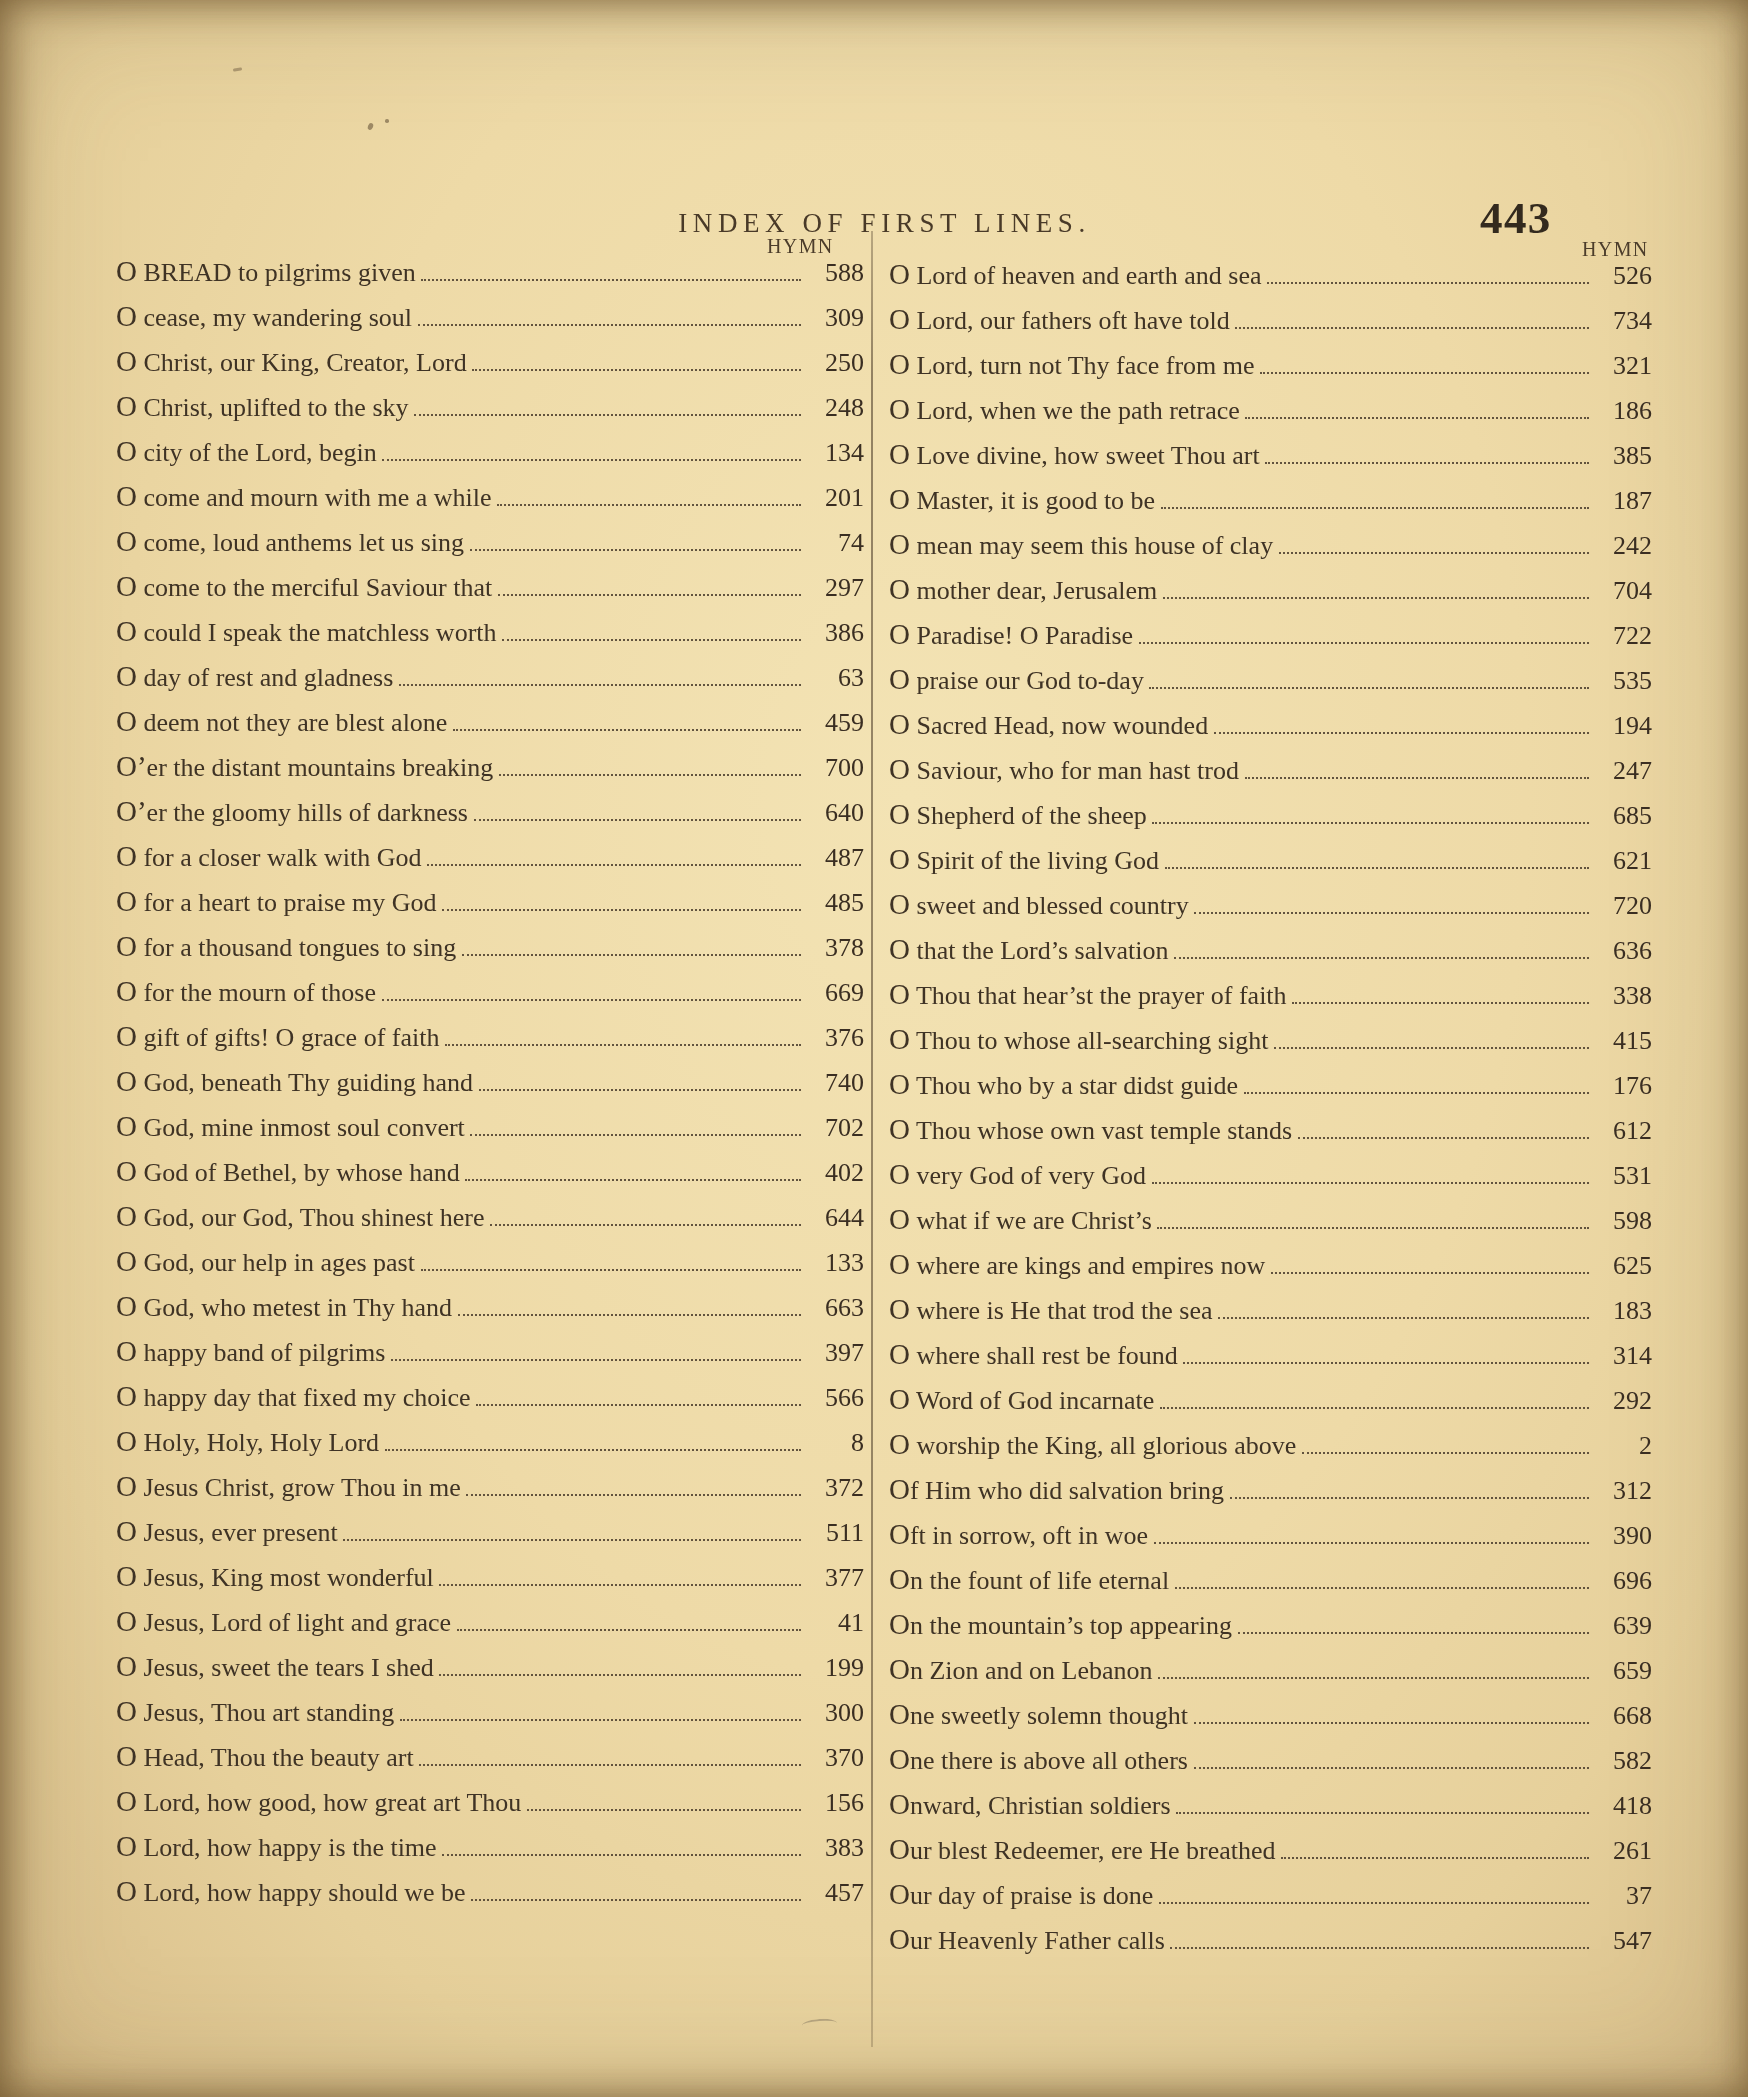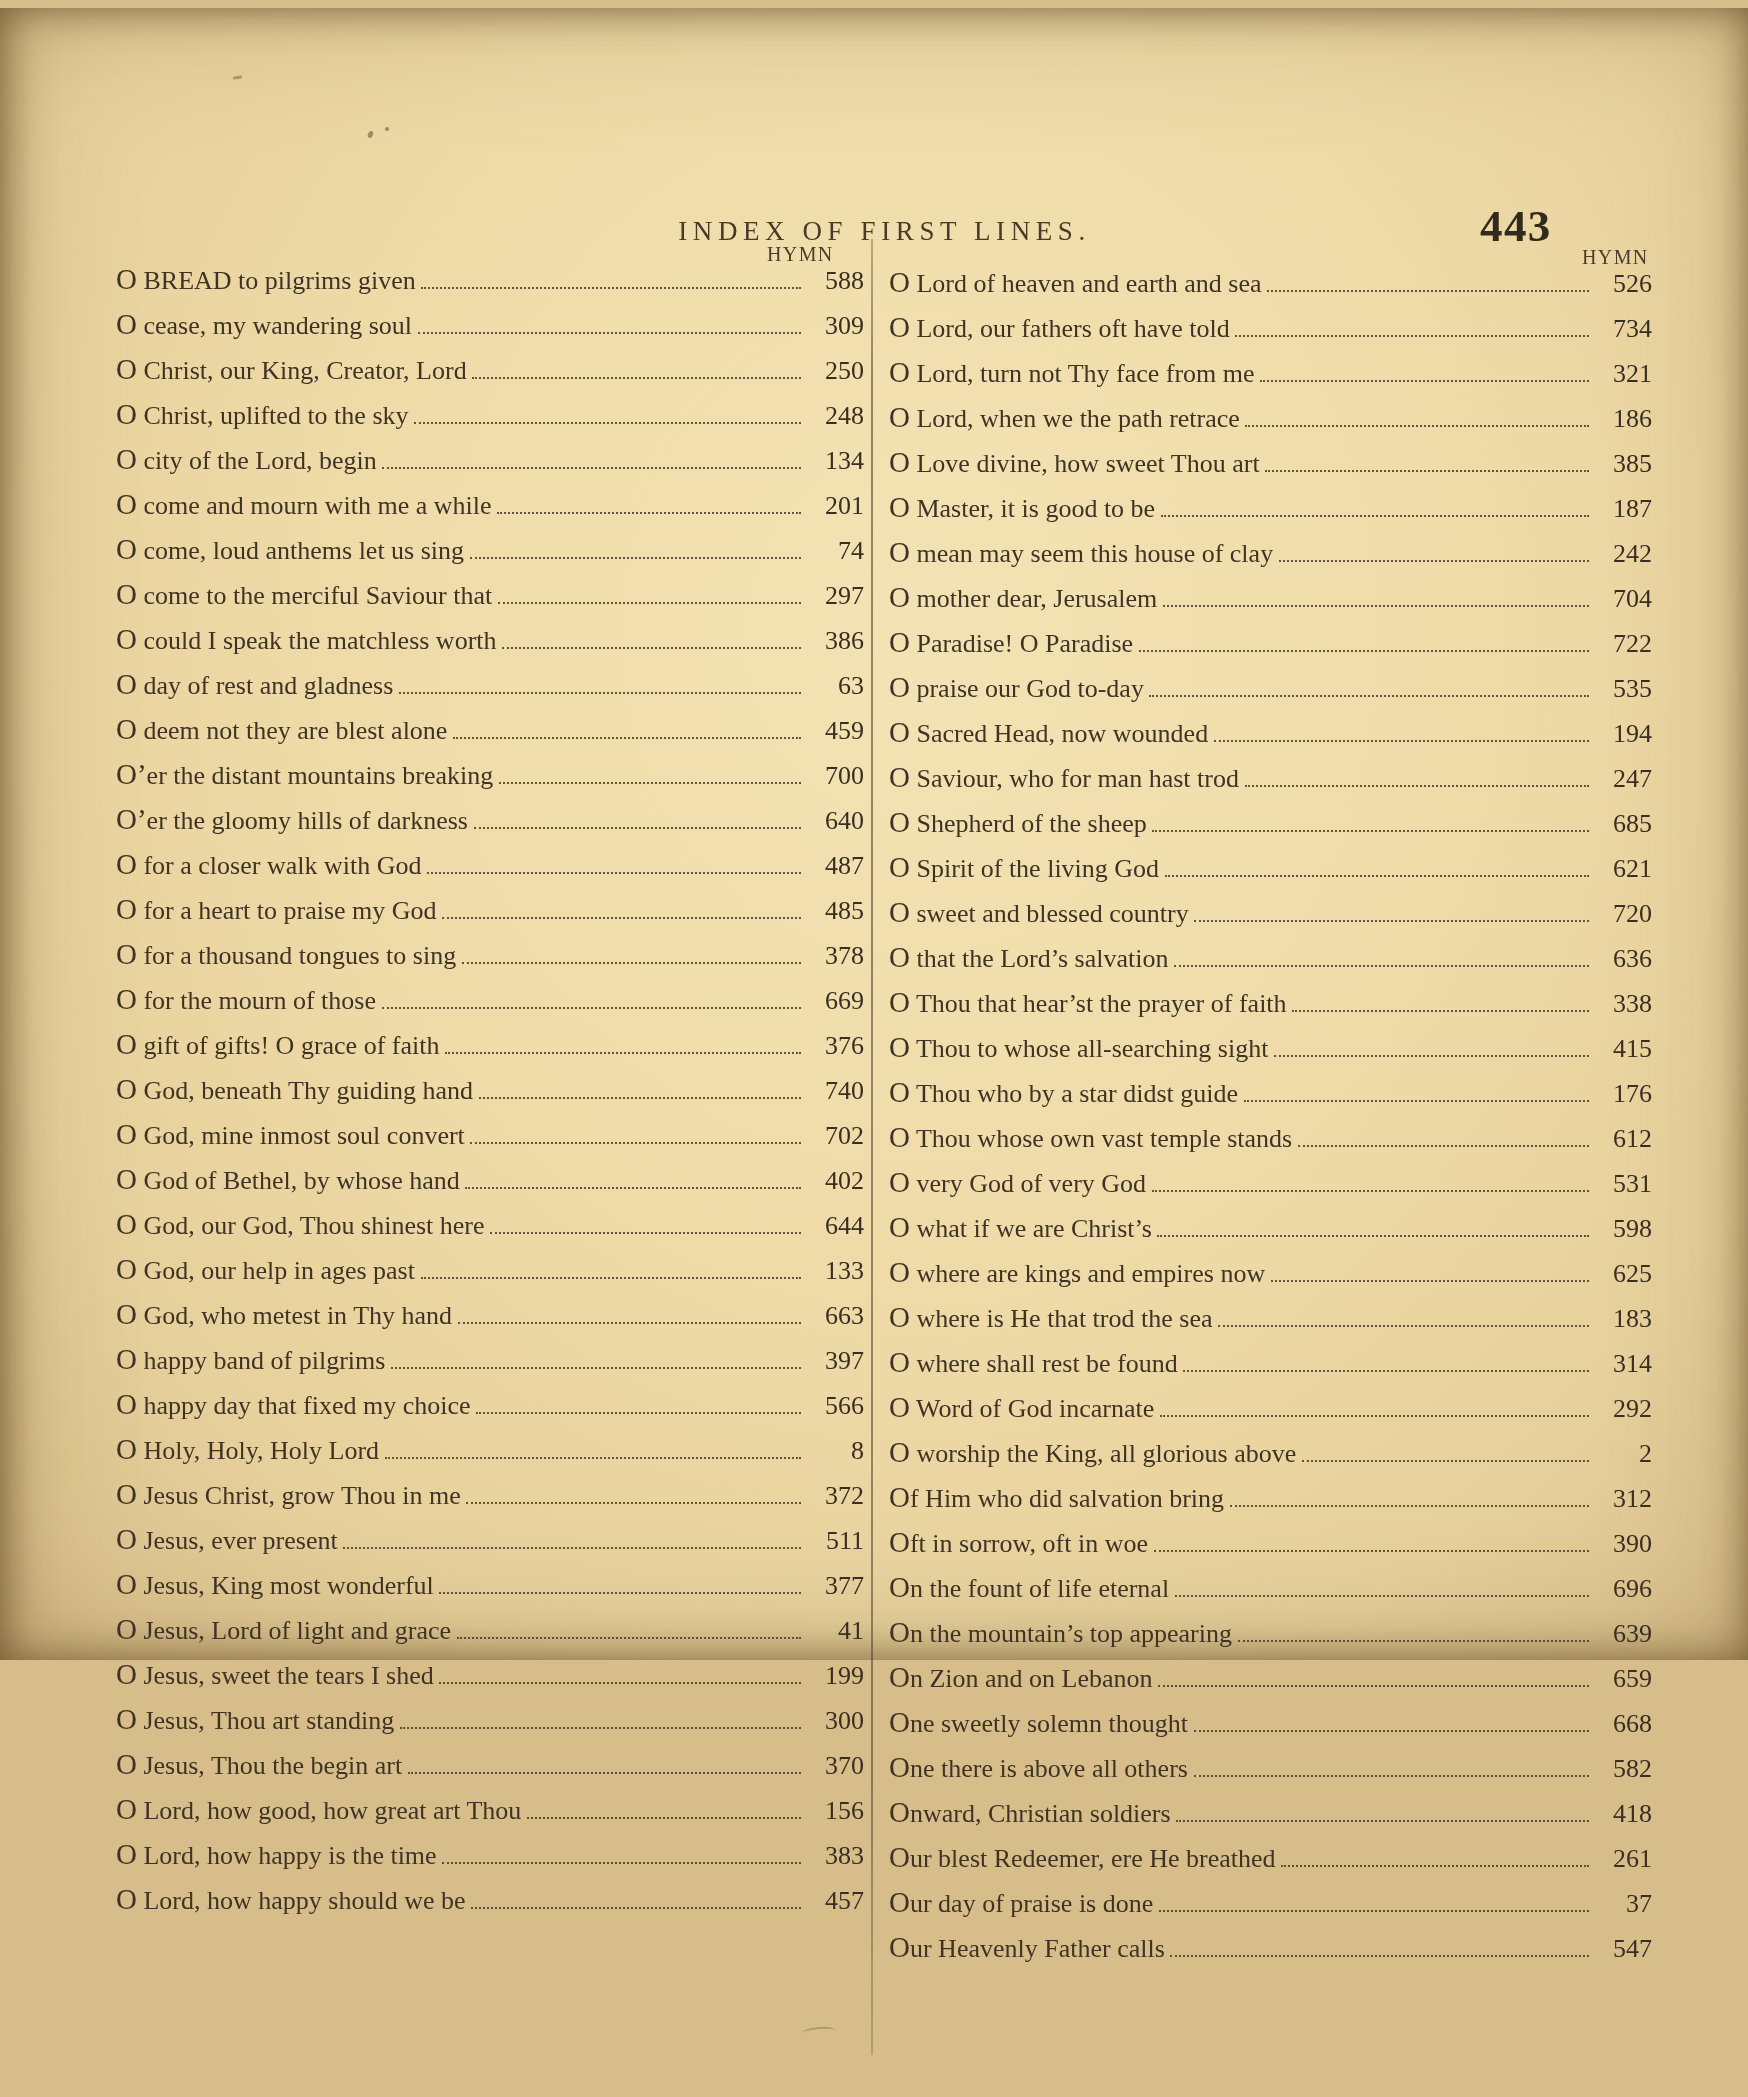--- a/index.html
+++ b/index.html
@@ -3,30 +3,29 @@
 <meta charset="utf-8">
 <style>
   html,body{margin:0;padding:0;}
   body{
     width:1749px;height:2097px;
     font-family:"Liberation Serif", serif;
     background:#d6bd8a;
     overflow:hidden;
   }
   .page{
-    position:absolute;left:0;top:0;width:1749px;height:1652px;
+    position:absolute;left:0;top:0;width:1749px;height:2097px;
     background:
       radial-gradient(ellipse at 52% 38%, #f3e3b4 0%, #eedaa7 48%, #e6d09b 75%, #dbc28e 92%, #d2b883 100%);
     box-shadow:
       inset 24px 0 42px -15.5px rgba(104,78,40,.55),
       inset 0 20px 39px -15.5px rgba(104,78,40,.45),
       inset -20px 0 39px -15.5px rgba(104,78,40,.42),
       inset 0 -21px 42px -15.5px rgba(104,78,40,.40),
       inset 0 0 134px rgba(112,86,45,.28);
-    margin-top: 8px;
   }
   .title{
     position:absolute;left:638px;top:208px;width:493px;
     text-align:center;
     font-size:27px;letter-spacing:5.6px;
     color:#493a28;white-space:nowrap;
   }
   .pagenum{
     position:absolute;left:1480px;top:192px;width:130px;
     text-align:left;
@@ -249,21 +248,21 @@
         <span class="fl">O Jesus, sweet the tears I shed</span>
         <span class="leader"></span>
         <span class="num">199</span>
       </div>
       <div class="row">
         <span class="fl">O Jesus, Thou art standing</span>
         <span class="leader"></span>
         <span class="num">300</span>
       </div>
       <div class="row">
-        <span class="fl">O Jesus, Thou the begin art</span>
+        <span class="fl">O Head, Thou the beauty art</span>
         <span class="leader"></span>
         <span class="num">370</span>
       </div>
       <div class="row">
         <span class="fl">O Lord, how good, how great art Thou</span>
         <span class="leader"></span>
         <span class="num">156</span>
       </div>
       <div class="row">
         <span class="fl">O Lord, how happy is the time</span>

